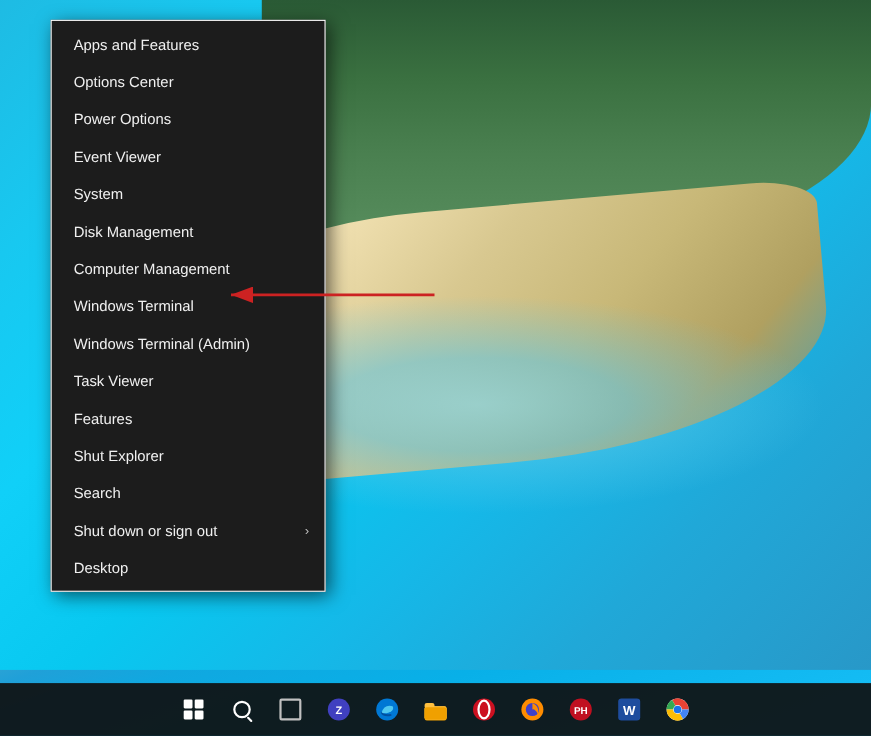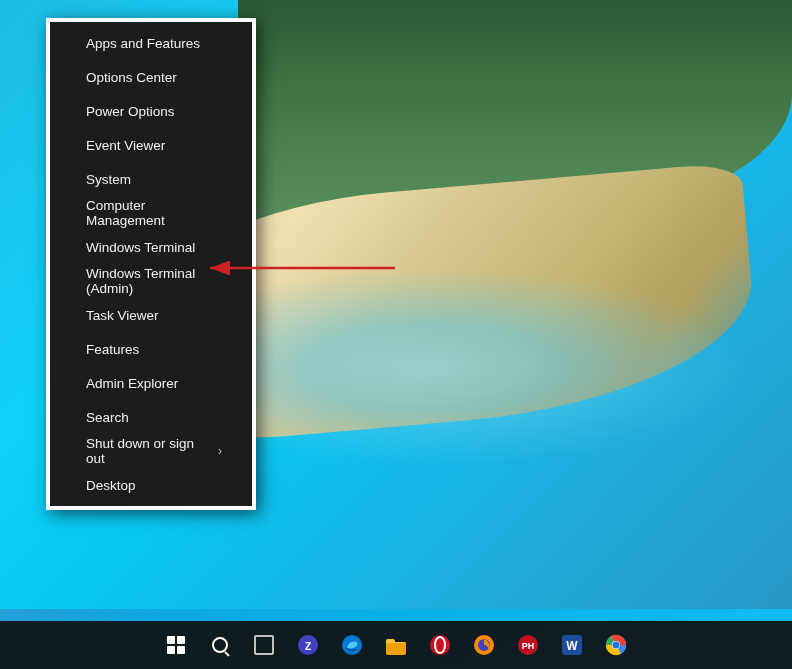--- a/index.html
+++ b/index.html
@@ -106,26 +106,26 @@
         #60c8e890 30%,
         transparent 70%
       );
     }
 
     
     #context-menu {
       position: absolute;
       left: 46px;
       top: 18px;
-      width: 210px;
+      width: 250px;
       background: #1c1c1c;
-      border: 4px solid #ffffff;
+      border: 1px solid #ffffff;
       box-shadow: 4px 4px 16px rgba(0,0,0,0.6);
       z-index: 100;
-      padding: 4px 16px;
+      padding: 4px 0;
     }
 
     .menu-item {
       display: flex;
       align-items: center;
       padding: 8px 20px;
       color: #f0f0f0;
       font-size: 13.5px;
       cursor: pointer;
       position: relative;
@@ -244,36 +244,39 @@
     <div class="menu-item">
       <span>Power Options</span>
     </div>
     <div class="menu-item">
       <span>Event Viewer</span>
     </div>
     <div class="menu-item">
       <span>System</span>
     </div>
     <div class="menu-item">
+      <span>Disk Management</span>
+    </div>
+    <div class="menu-item">
       <span>Computer Management</span>
     </div>
     <div class="menu-item">
       <span>Windows Terminal</span>
     </div>
     <div class="menu-item">
       <span>Windows Terminal (Admin)</span>
     </div>
     <div class="menu-item">
       <span>Task Viewer</span>
     </div>
     <div class="menu-item">
       <span>Features</span>
     </div>
     <div class="menu-item">
-      <span>Admin Explorer</span>
+      <span>Shut Explorer</span>
     </div>
     <div class="menu-item">
       <span>Search</span>
     </div>
     <div class="menu-item">
       <span>Shut down or sign out</span>
       <span class="arrow">›</span>
     </div>
     <div class="menu-item">
       <span>Desktop</span>

